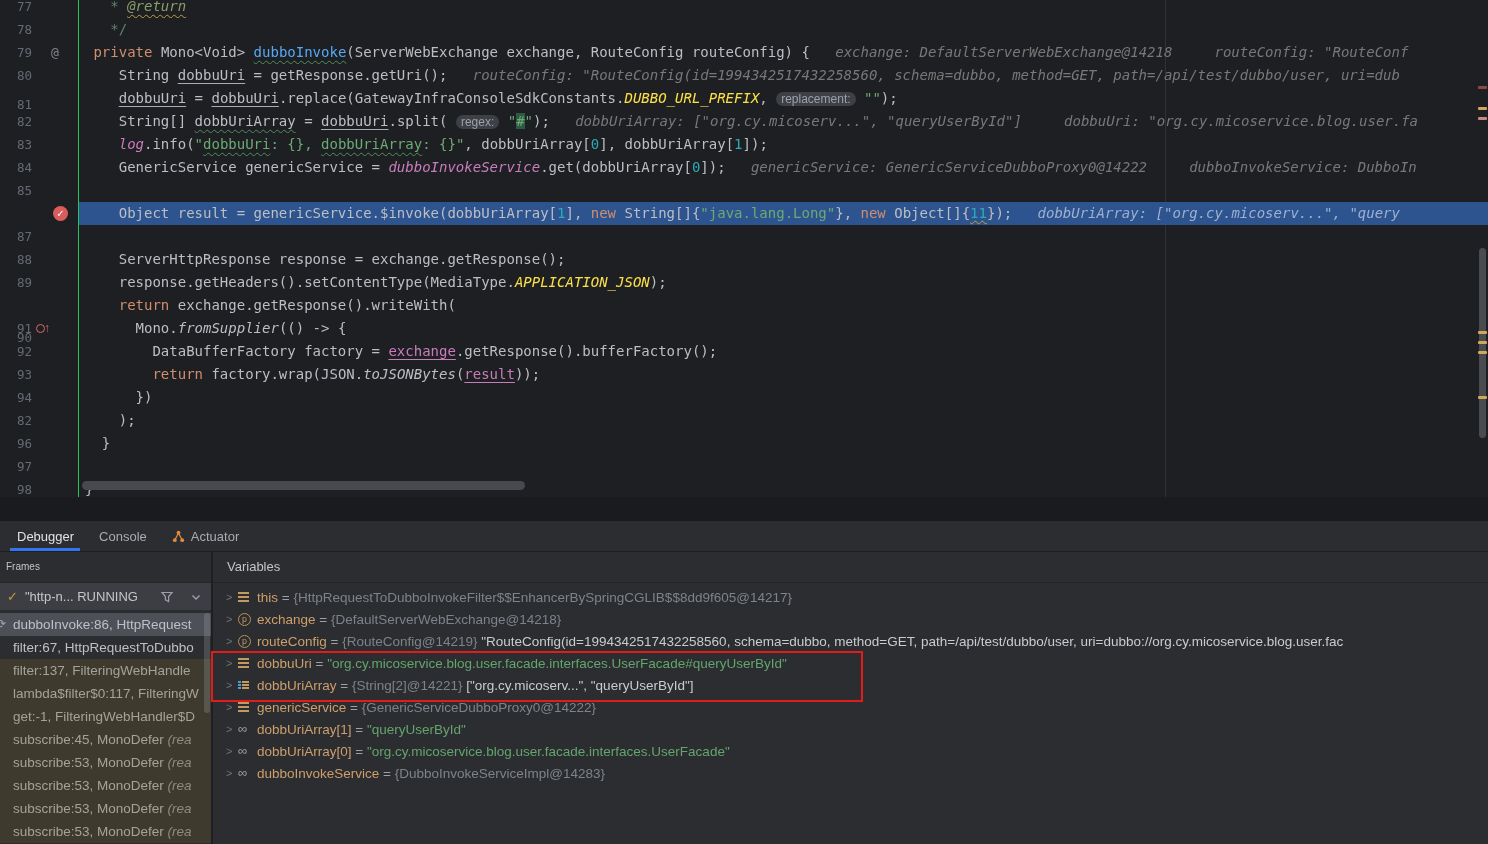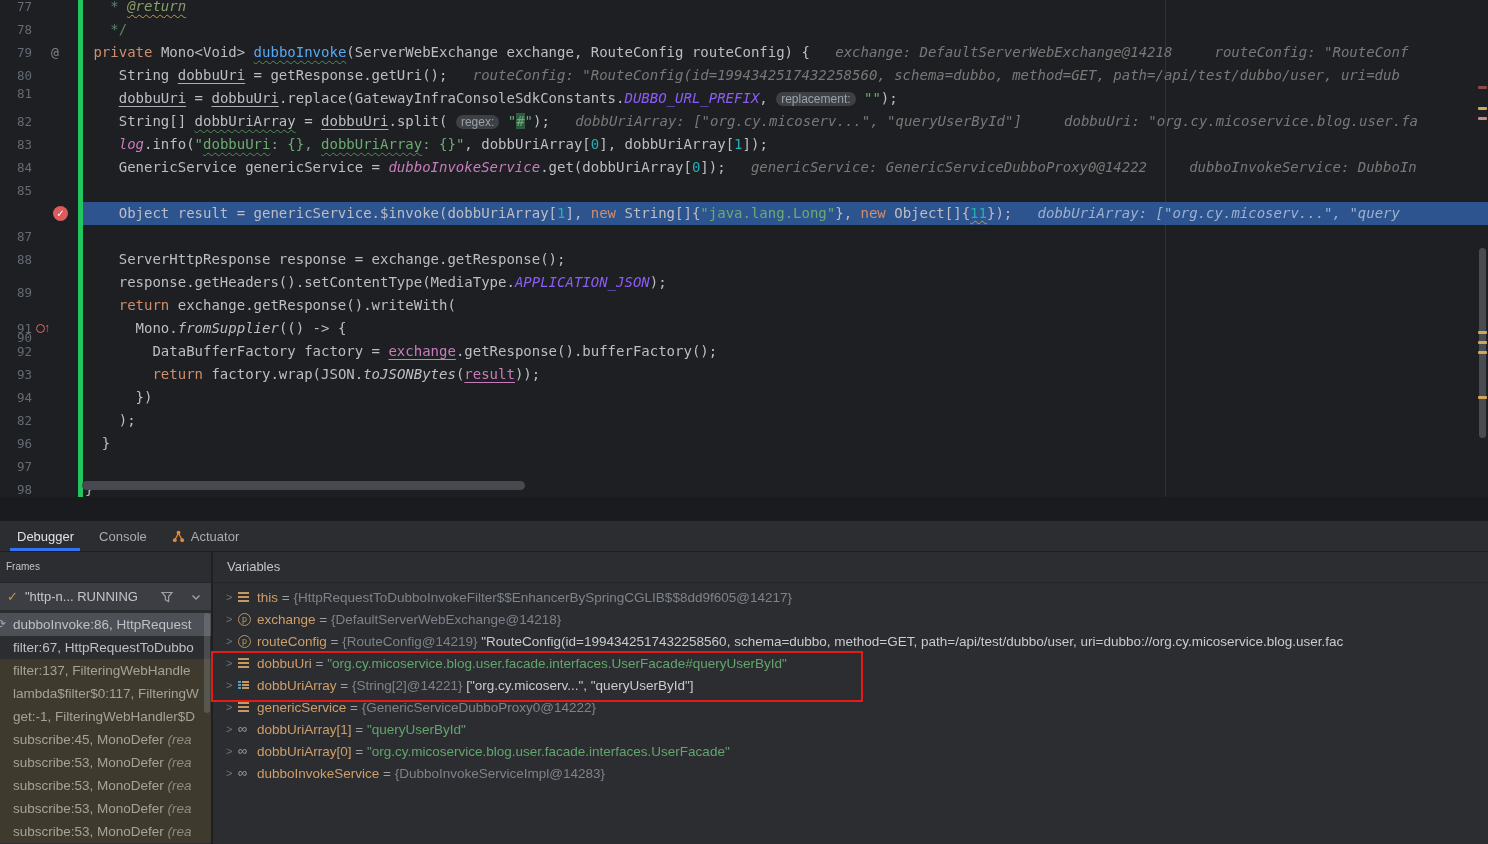--- a/index.html
+++ b/index.html
@@ -4,36 +4,36 @@
 <style>
   html,body{margin:0;padding:0;background:#101113;}
   .app{position:relative;width:1488px;height:844px;overflow:hidden;background:var(--editor-bg,#1e1f22);font-family:"Liberation Sans",sans-serif;}
 
   
   #editor{position:absolute;left:0;top:0;width:1488px;height:497px;background:var(--editor-bg,#1e1f22);overflow:hidden;}
   .guide{position:absolute;left:1165px;top:0;width:1px;height:497px;background:#2e3136;z-index:0;}
   #code{position:absolute;left:78px;top:0;right:0;height:497px;z-index:1;}
   .code-row{position:absolute;left:0;right:0;height:23px;line-height:23px;padding-left:7px;white-space:pre;overflow:hidden;font-family:"DejaVu Sans Mono",monospace;font-size:14px;}
   .code-row.exec{background:var(--exec-line,#2d548f);}
-  #gutter{position:absolute;left:0;top:0;width:78px;height:497px;background:var(--editor-bg,#1e1f22);border-right:5px solid #22c55e;z-index:3;}
+  #gutter{position:absolute;left:0;top:0;width:78px;height:497px;background:var(--editor-bg,#1e1f22);border-right:1px solid #22c55e;z-index:3;}
   .gut-row{position:absolute;left:0;width:78px;height:23px;line-height:23px;}
   .lnum{position:absolute;left:0;top:0;width:32px;text-align:right;color:#656b74;font-size:12.5px;font-family:"DejaVu Sans Mono",monospace;}
   .gicon.annotation-at{position:absolute;left:51px;top:0;color:#7f838a;font-size:13px;font-family:"DejaVu Sans Mono",monospace;}
   .gicon.breakpoint-hit{position:absolute;left:53px;top:4px;width:15px;height:15px;border-radius:50%;background:var(--breakpoint,#db5c5c);color:#fff;font-size:10px;line-height:15px;text-align:center;}
   .gicon.lambda-breakpoint{position:absolute;left:36px;top:0;height:23px;line-height:23px;color:#d96a6a;font-size:11px;display:flex;align-items:center;}
   .gicon.lambda-breakpoint i{display:inline-block;width:7px;height:7px;border:1.5px solid #d96a6a;border-radius:50%;}
   .gicon.lambda-breakpoint b{font-weight:normal;font-size:12px;margin-left:-1px;}
 
   
   .seg{display:inline;}
   .p{color:#bcbec4;}
   .k{color:#cf8e6d;}
   .s{color:#6aab73;}
   .n{color:#2aacb8;}
-  .c{color:#8b5cf6;font-style:italic;}
+  .c{color:#fde047;font-style:italic;}
   .f{color:#c77dbb;font-style:italic;}
   .m{color:#56a8f5;}
   .cm{color:#5f826b;}
   .dt{color:#8a9e6a;font-style:italic;text-decoration:underline wavy #b8a04a 1px;text-underline-offset:3px;}
   .h{color:#787878;font-style:italic;}
   .h2{color:#9db0d0;font-style:italic;}
   .i{color:#bcbec4;font-style:italic;}
   .u{color:#bcbec4;text-decoration:underline solid #a7adb5 1px;text-underline-offset:3px;}
   .uw{text-decoration:underline wavy #4f8f5c 1px;text-underline-offset:3px;}
   .pv{color:#c77dbb;text-decoration:underline solid #c77dbb 1px;text-underline-offset:3px;}
@@ -131,21 +131,21 @@
         <div class="gut-row" style="top: 18px;">
           <span class="lnum">78</span>
         </div>
         <div class="gut-row" style="top: 41px;">
           <span class="lnum">79</span>
           <span class="gicon annotation-at">@</span>
         </div>
         <div class="gut-row" style="top: 64px;">
           <span class="lnum">80</span>
         </div>
-        <div class="gut-row" style="top: 82px;">
+        <div class="gut-row" style="top: 93px;">
           <span class="lnum">81</span>
         </div>
         <div class="gut-row" style="top: 110px;">
           <span class="lnum">82</span>
         </div>
         <div class="gut-row" style="top: 133px;">
           <span class="lnum">83</span>
         </div>
         <div class="gut-row" style="top: 156px;">
           <span class="lnum">84</span>
@@ -155,21 +155,21 @@
         </div>
         <div class="gut-row" style="top: 202px;">
           <span class="gicon breakpoint-hit">✓</span>
         </div>
         <div class="gut-row" style="top: 225px;">
           <span class="lnum">87</span>
         </div>
         <div class="gut-row" style="top: 248px;">
           <span class="lnum">88</span>
         </div>
-        <div class="gut-row" style="top: 281px; padding-left: 45px;">
+        <div class="gut-row" style="top: 271px; padding-left: 45px;">
           <span class="lnum">89</span>
         </div>
         <div class="gut-row" style="top: 294px; margin-top: 32px;">
           <span class="lnum">90</span>
         </div>
         <div class="gut-row" style="top: 317px;">
           <span class="lnum">91</span>
           <span class="gicon lambda-breakpoint">
             <i></i>
             <b>↑</b>

